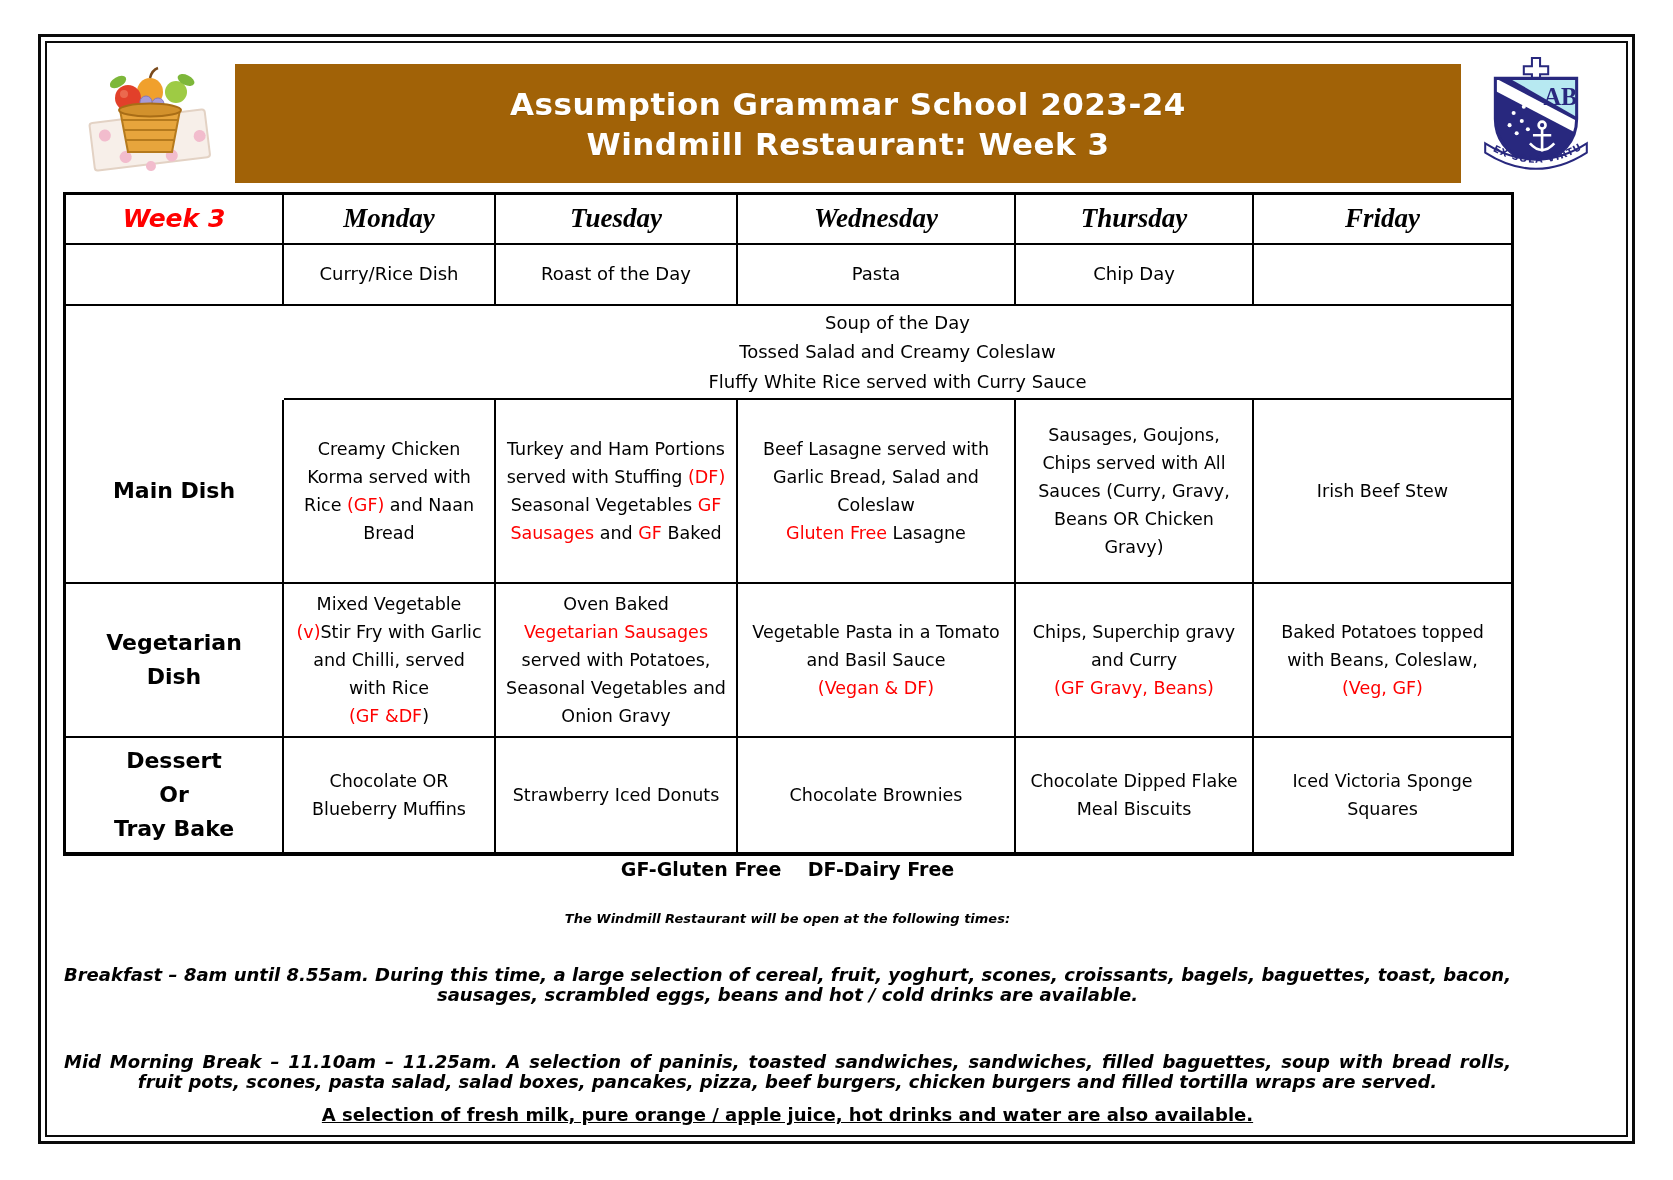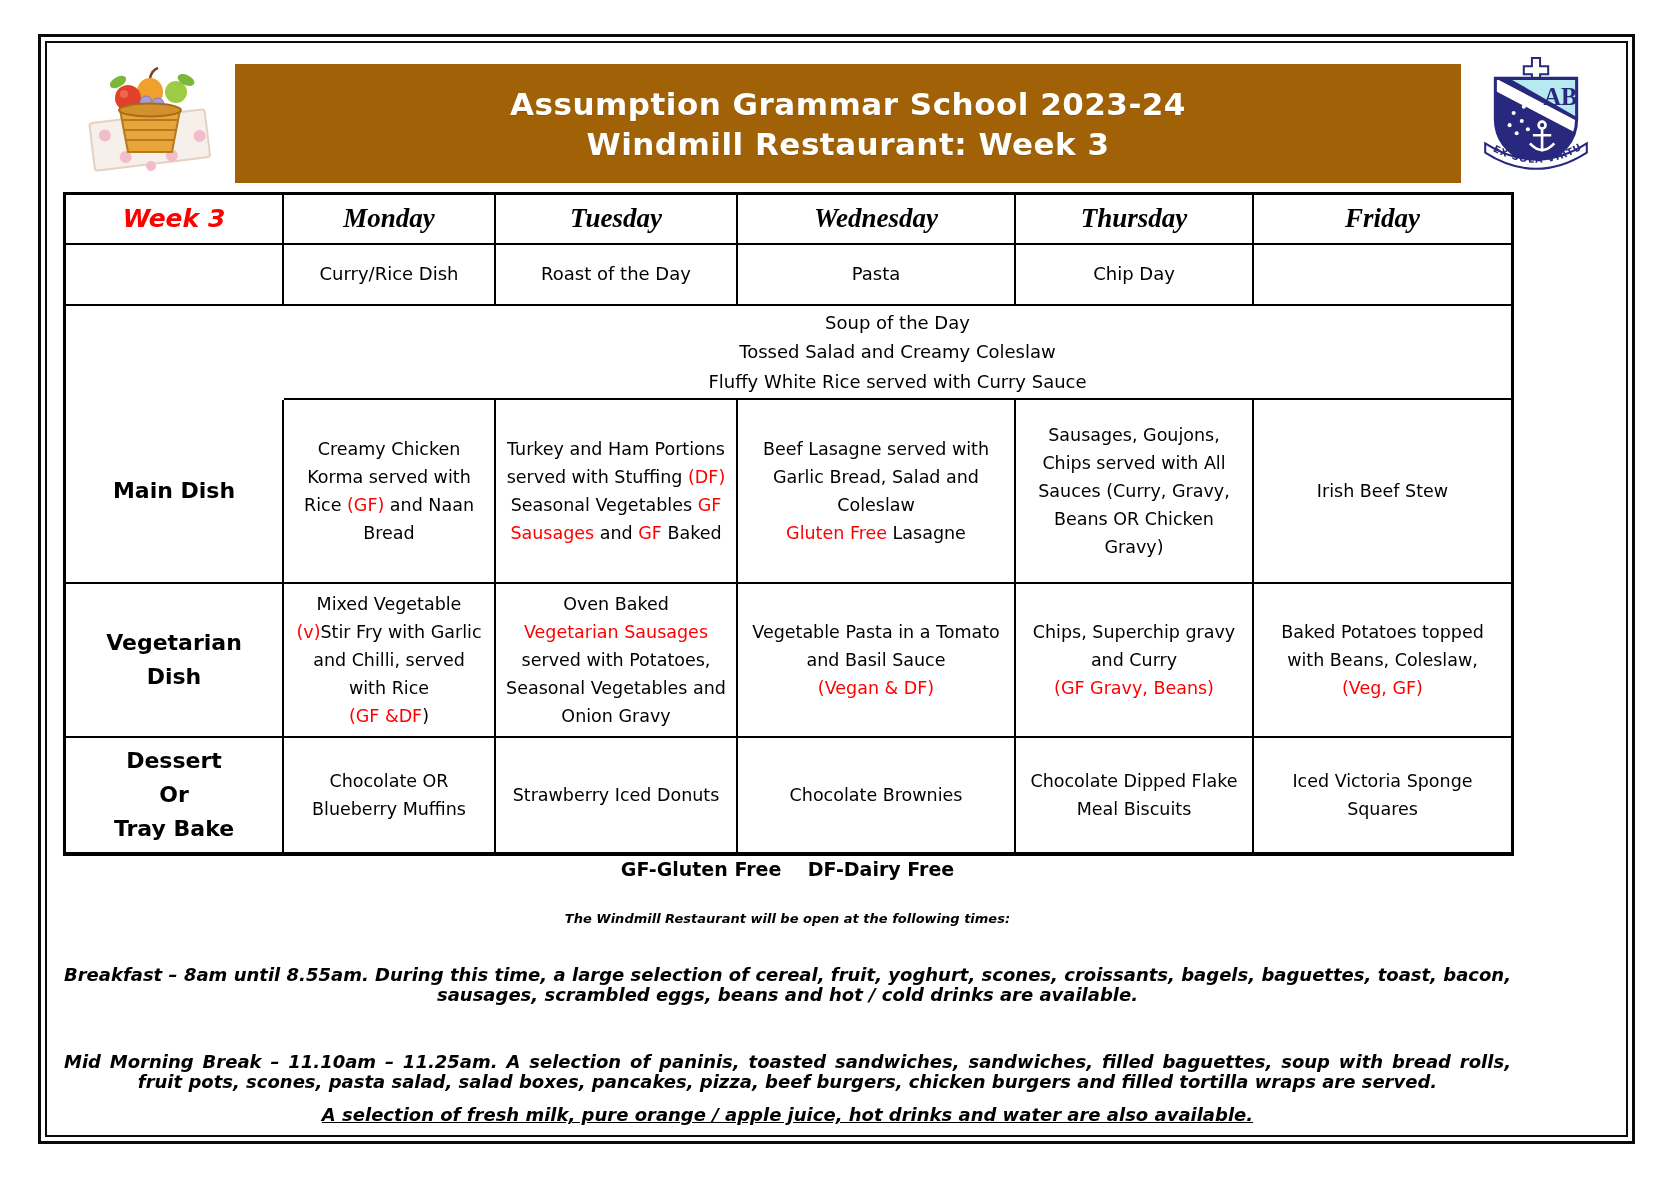--- a/index.html
+++ b/index.html
@@ -71,21 +71,21 @@
   }
   .para {
     position: absolute; left: 64px; width: 1447px;
     font-weight: bold; font-style: italic; font-size: 18px; line-height: 20px;
     text-align: justify; text-align-last: center;
   }
   .para-breakfast { top: 965px; }
   .para-midmorning { top: 1052px; }
   .para-drinks {
     position: absolute; left: 64px; top: 1104px; width: 1447px;
-    font-weight: bold; font-style: italic; font-size: 18px;
+    font-weight: bold; font-size: 18px;
     text-align: center; text-decoration: underline;
   }
 </style>
 </head>
 <body>
 
 <div class="frame-outer"></div>
 <div class="frame-inner"></div>
 
 <svg class="fruit-art" viewBox="0 0 132 114">

